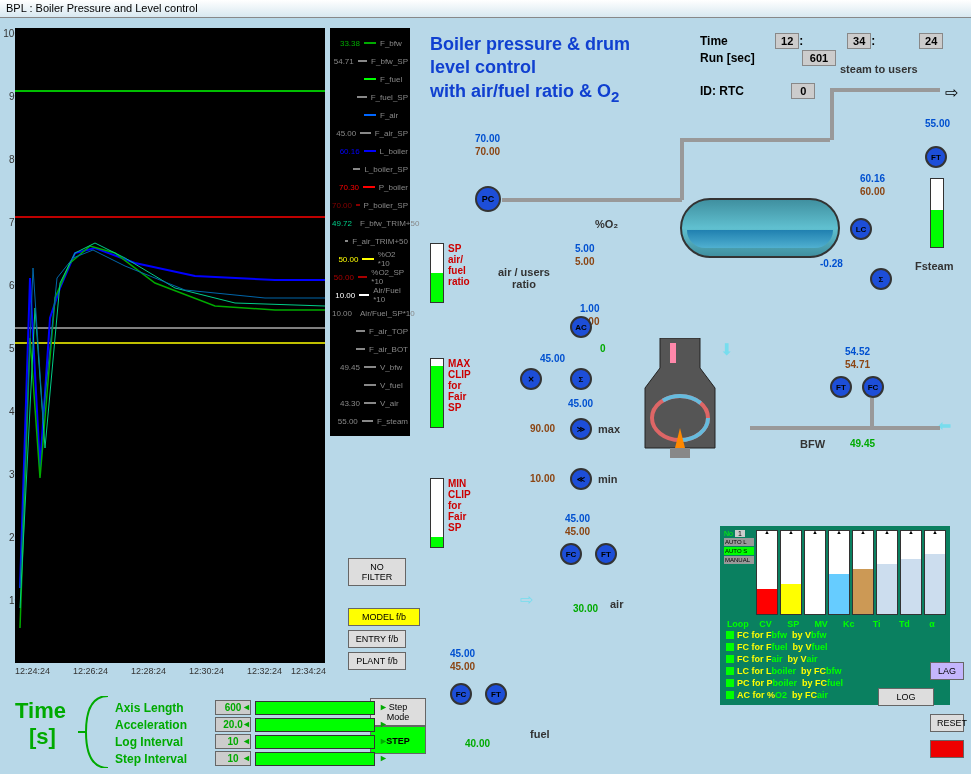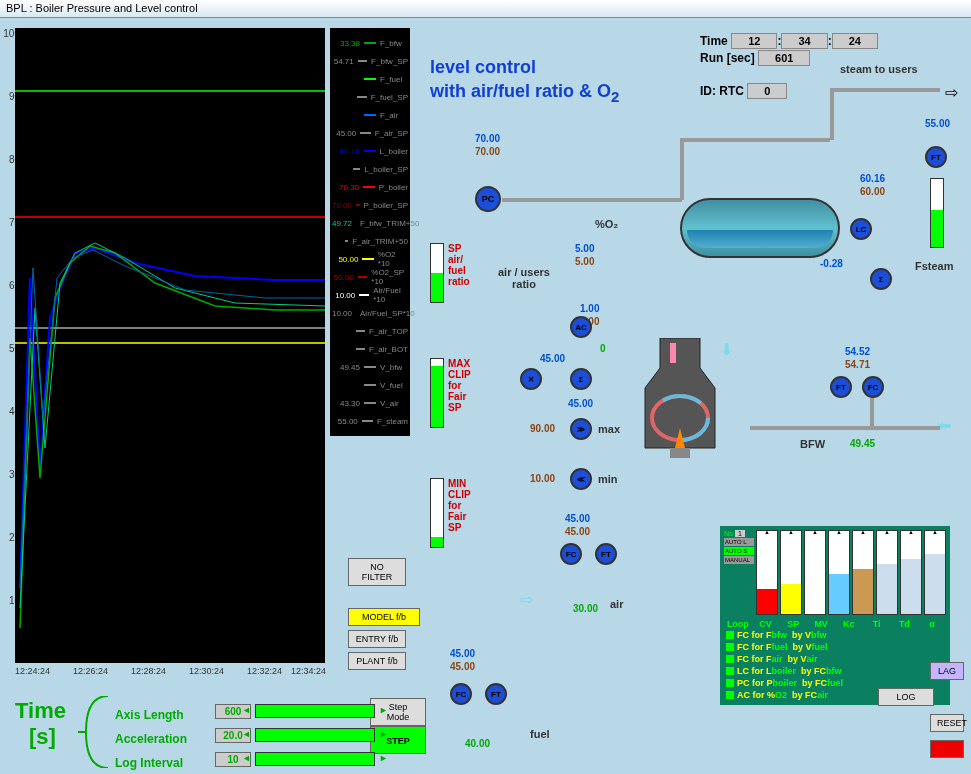--- a/index.html
+++ b/index.html
@@ -10,21 +10,21 @@
 .yaxis{position:absolute;left:2px;top:10px;width:20px;height:645px;font-size:10px;color:#333;}
 .yaxis span{position:absolute;text-align:right;width:18px;}
 .xaxis{position:absolute;left:15px;top:648px;width:320px;font-size:9px;color:#333;}
 .xaxis span{position:absolute;}
 .legend{position:absolute;left:330px;top:10px;width:80px;background:#000;padding:4px 2px;font-size:8px;color:#888;}
 .legend .row{display:flex;align-items:center;margin:4px 0;height:14px;}
 .legend .val{width:28px;text-align:right;margin-right:4px;font-size:8px;}
 .legend .line{width:12px;height:2px;margin-right:4px;}
 .title{position:absolute;left:430px;top:15px;font-size:18px;font-weight:bold;color:#1040d0;line-height:1.3;}
 .topbox{position:absolute;font-size:12px;font-weight:bold;}
-.valbox{display:inline-block;background:#ccc;border:1px solid #888;padding:1px 16px;font-size:11px;min-width:24px;}
+.valbox{display:inline-block;background:#ccc;border:1px solid #888;padding:1px 4px;font-size:11px;min-width:24px;text-align:center;margin-left:44px;}
 .instr{position:absolute;width:26px;height:26px;background:#1d4ed8;border:2px solid #333;border-radius:50%;display:flex;align-items:center;justify-content:center;font-size:9px;font-weight:bold;}
 .instr-sm{width:22px;height:22px;font-size:8px;}
 .pval{position:absolute;font-size:10px;font-weight:bold;}
 .blue{color:#0050d0;}
 .red{color:#c00;}
 .brown{color:#8b4513;}
 .green{color:#0a0;}
 .label{position:absolute;font-size:11px;font-weight:bold;color:#333;}
 .bar{position:absolute;width:14px;background:#fff;border:1px solid #333;}
 .bar-fill{position:absolute;bottom:0;width:100%;background:#0f0;}
@@ -39,21 +39,21 @@
 .loop-bars{display:flex;gap:2px;height:85px;margin-bottom:2px;}
 .loop-bar{flex:1;background:#fff;position:relative;border:1px solid #333;}
 .loop-hdr{display:flex;font-size:9px;color:#0f0;font-weight:bold;}
 .loop-hdr span{flex:1;text-align:center;}
 .loop-row{font-size:9px;color:#0f0;font-weight:bold;padding:1px 2px;display:flex;align-items:center;}
 .loop-row .sq{width:8px;height:8px;background:#0f0;margin-right:3px;}
 .time-ctrl{position:absolute;left:15px;top:680px;}
 .time-lbl{font-size:22px;font-weight:bold;color:#0a0;}
 .time-params{position:absolute;left:115px;top:680px;font-size:12px;font-weight:bold;color:#0a0;}
 .time-params .row{display:flex;align-items:center;margin:2px 0;}
-.time-params .name{width:100px;margin-top:8px;}
+.time-params .name{width:100px;}
 .time-params .v{background:#ccc;border:1px solid #666;width:36px;text-align:center;font-size:10px;padding:1px;}
 .slider{width:120px;height:14px;background:#0f0;border:1px solid #333;margin-left:4px;position:relative;}
 .slider::before{content:"◄";position:absolute;left:-14px;font-size:9px;}
 .slider::after{content:"►";position:absolute;right:-14px;font-size:9px;}
 .pipe{position:absolute;background:#999;}
 .pipe-h{height:4px;}
 .pipe-v{width:4px;}
 .arrow{position:absolute;font-size:16px;}
 svg.chart-lines{position:absolute;left:0;top:0;width:100%;height:100%;}
 .sp-label{position:absolute;font-size:10px;font-weight:bold;color:#c00;line-height:1.1;}
@@ -206,21 +206,21 @@
         <span>V_air</span>
       </div>
       <div class="row">
         <span class="val" style="color:#888">55.00</span>
         <span class="line" style="background:#888"></span>
         <span>F_steam</span>
       </div>
     </div>
 
 <div class="title">
-<br><span>level control</span><br>
+<span>Boiler pressure &amp; drum</span><br><span>level control</span><br>
 <span>with air/fuel ratio &amp; O</span><sub>2</sub>
 </div>
 
 <div class="topbox" style="left:700px;top:15px">
 <span>Time</span>
 <span class="valbox">12</span>:<span class="valbox">34</span>:<span class="valbox">24</span>
 </div>
 <div class="topbox" style="left:700px;top:32px">
 <span>Run [sec]</span> <span class="valbox" style="min-width:34px">601</span>
 </div>

